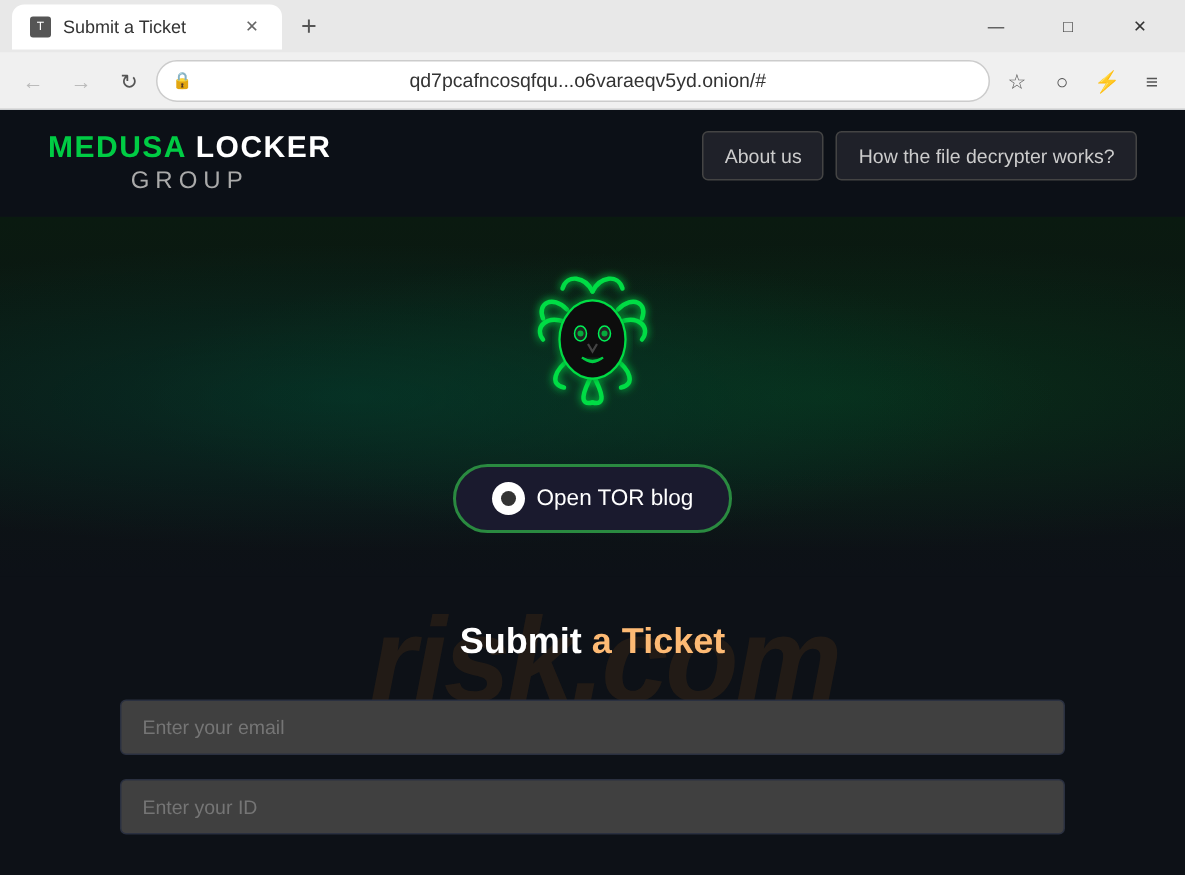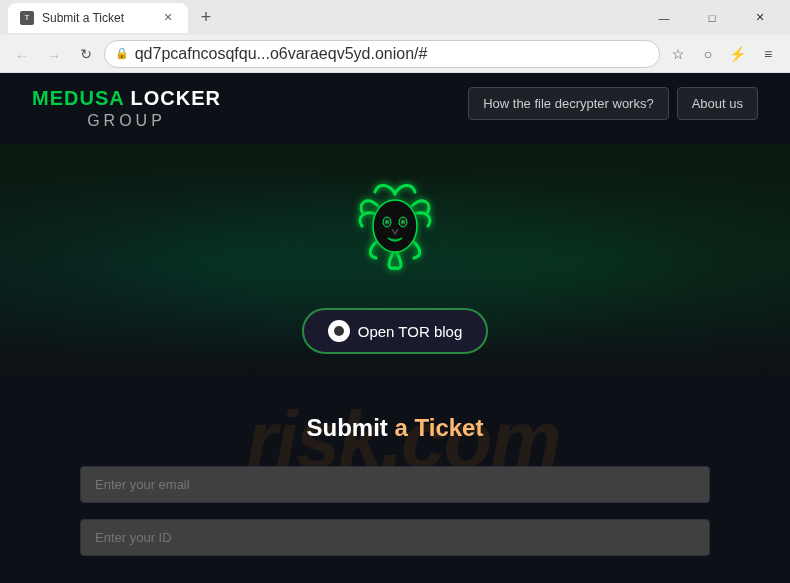--- a/index.html
+++ b/index.html
@@ -131,22 +131,23 @@
       color: #333;
     }
 
     .address-bar .lock-icon {
       color: #666;
       font-size: 11px;
     }
 
     .address-text {
       flex: 1;
-      font-size: 16px;
+      font-size: 13px;
       color: #333;
+      text-align: center;
     }
 
     .nav-right {
       display: flex;
       align-items: center;
       gap: 2px;
     }
 
     
     .website {
@@ -384,22 +385,22 @@
   <div class="site-nav">
     <div class="site-logo">
       <div>
         <span class="logo-main">
           <span class="logo-medusa">MEDUSA</span><span class="logo-locker"> LOCKER</span>
         </span>
       </div>
       <div class="logo-group">GROUP</div>
     </div>
     <div class="site-nav-links">
+      <div class="nav-link">About us</div>
       <div class="nav-link">How the file decrypter works?</div>
-      <div class="nav-link">About us</div>
     </div>
   </div>
 
   <div class="hero">
     <div class="hero-bg"></div>
 
     <div class="medusa-logo">
       <svg class="medusa-svg" viewBox="0 0 110 110" xmlns="http://www.w3.org/2000/svg">
 
         <defs>

